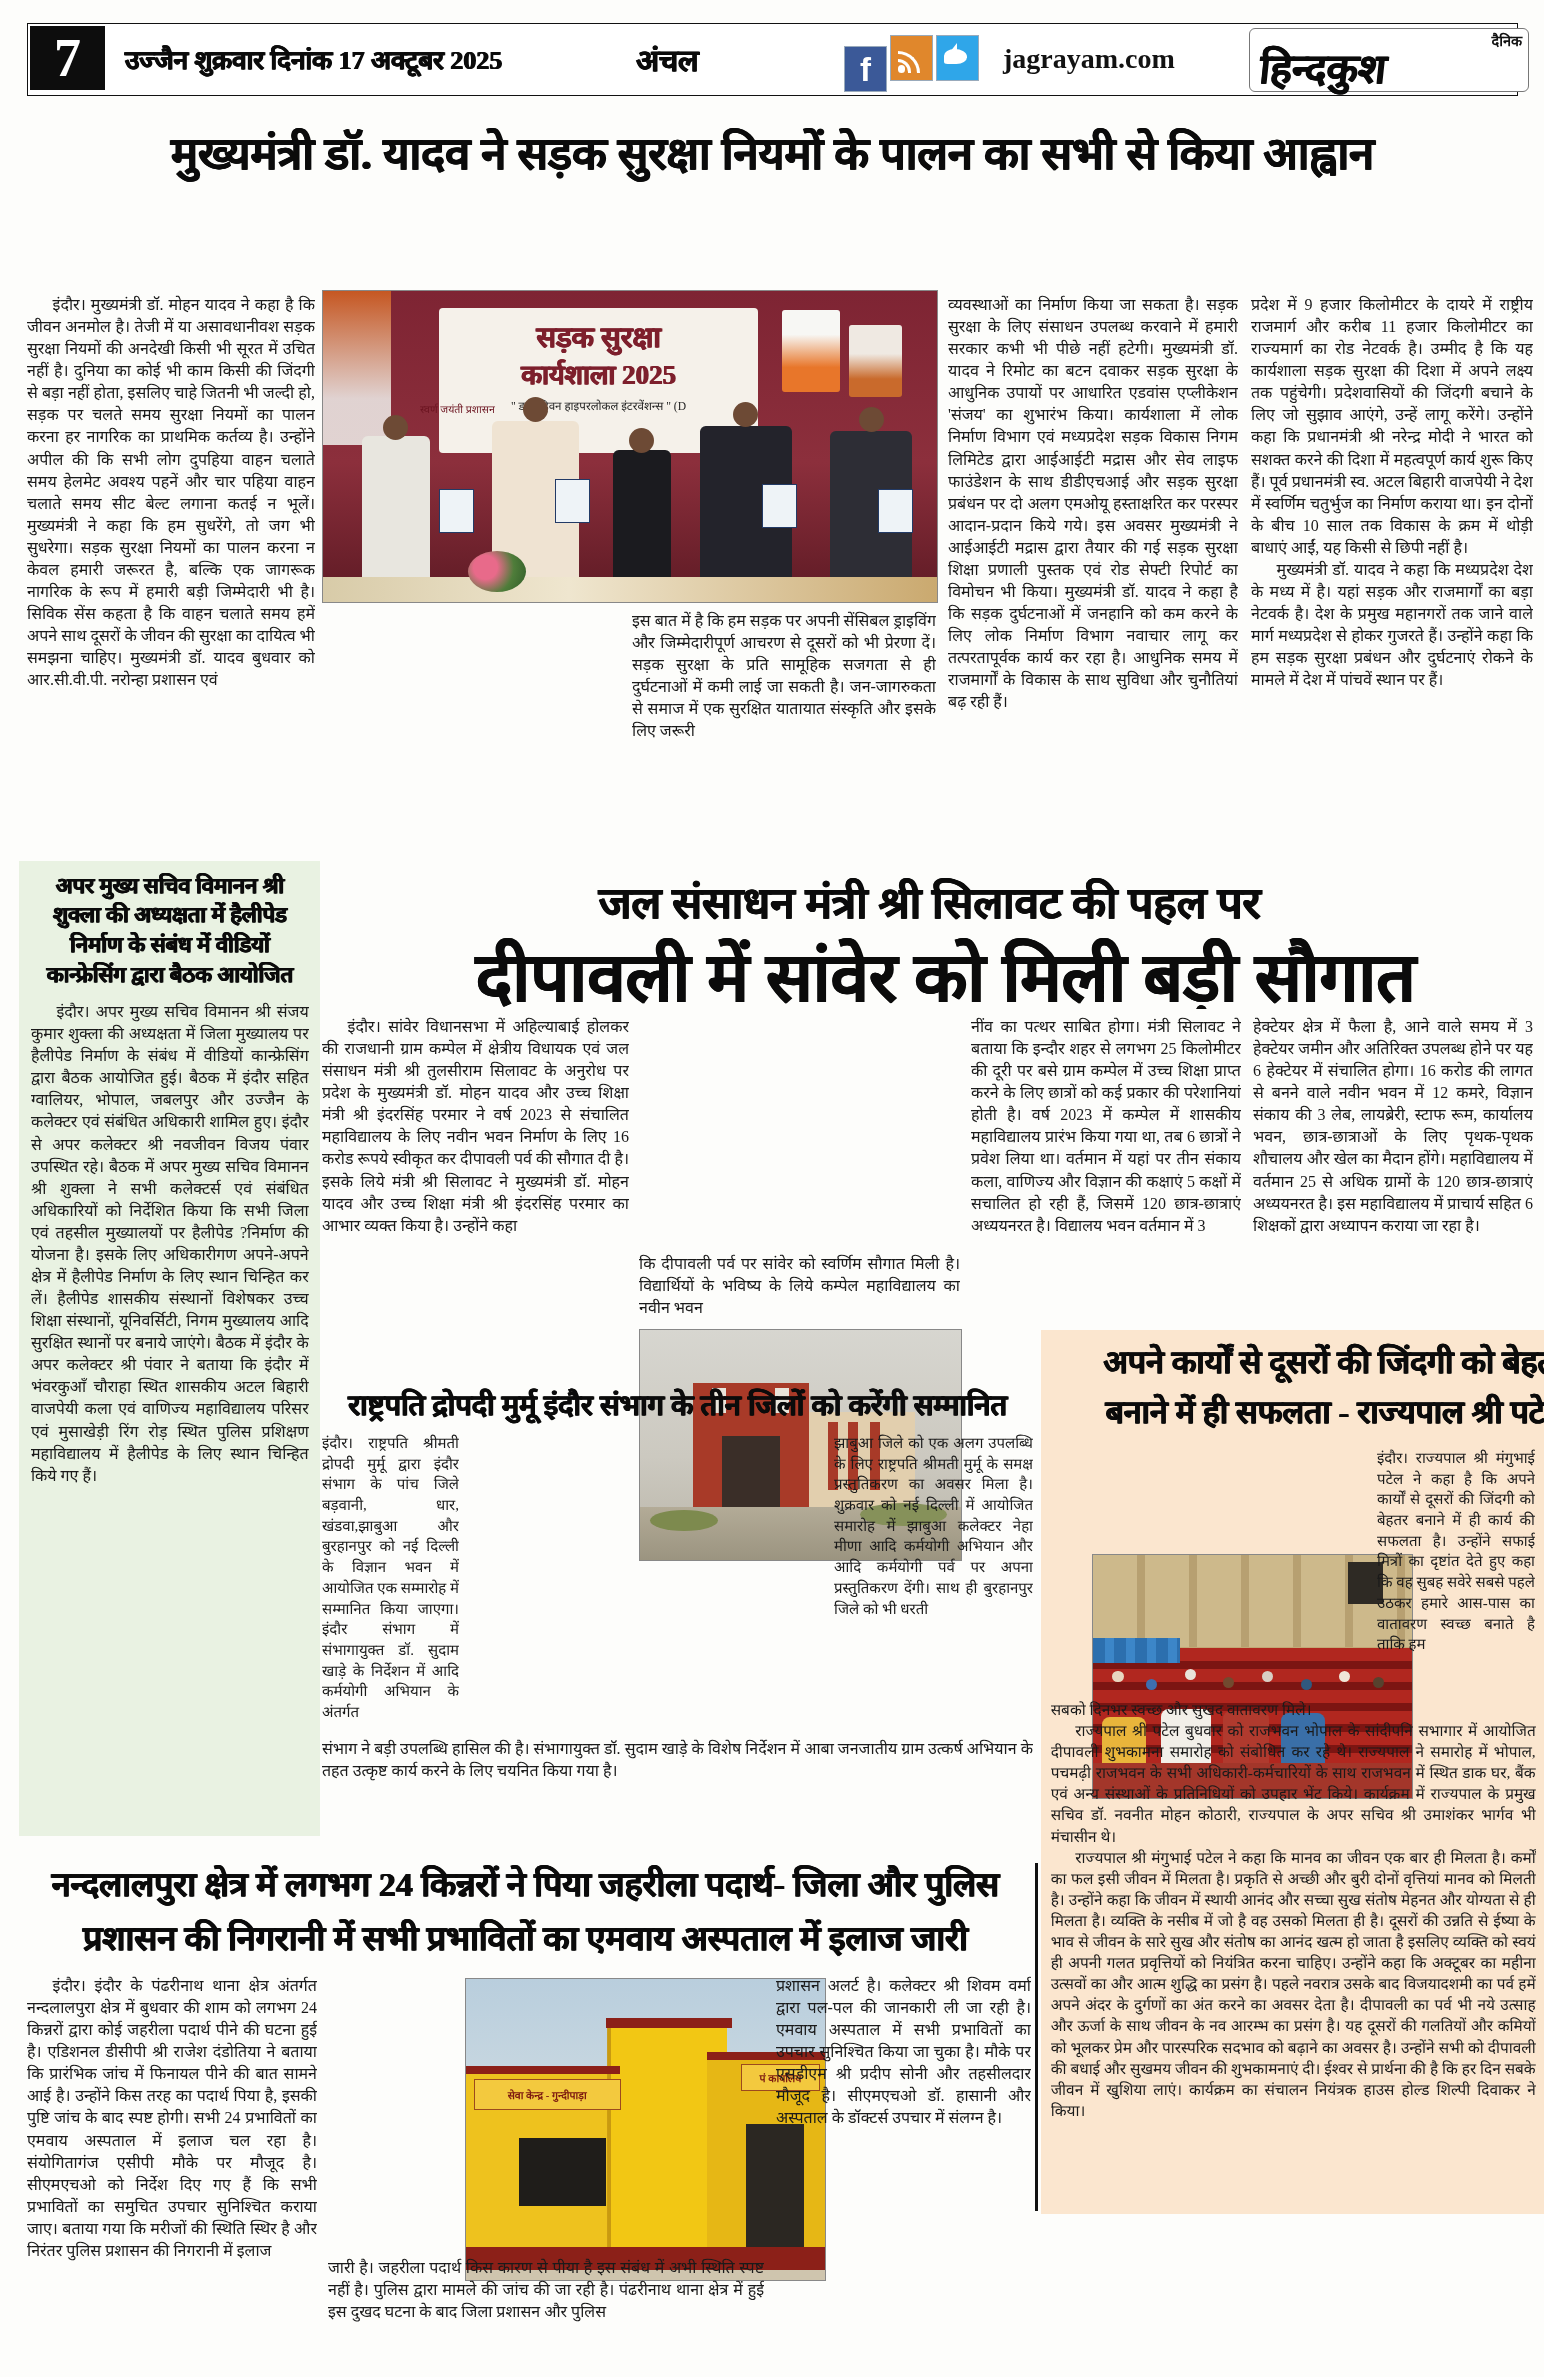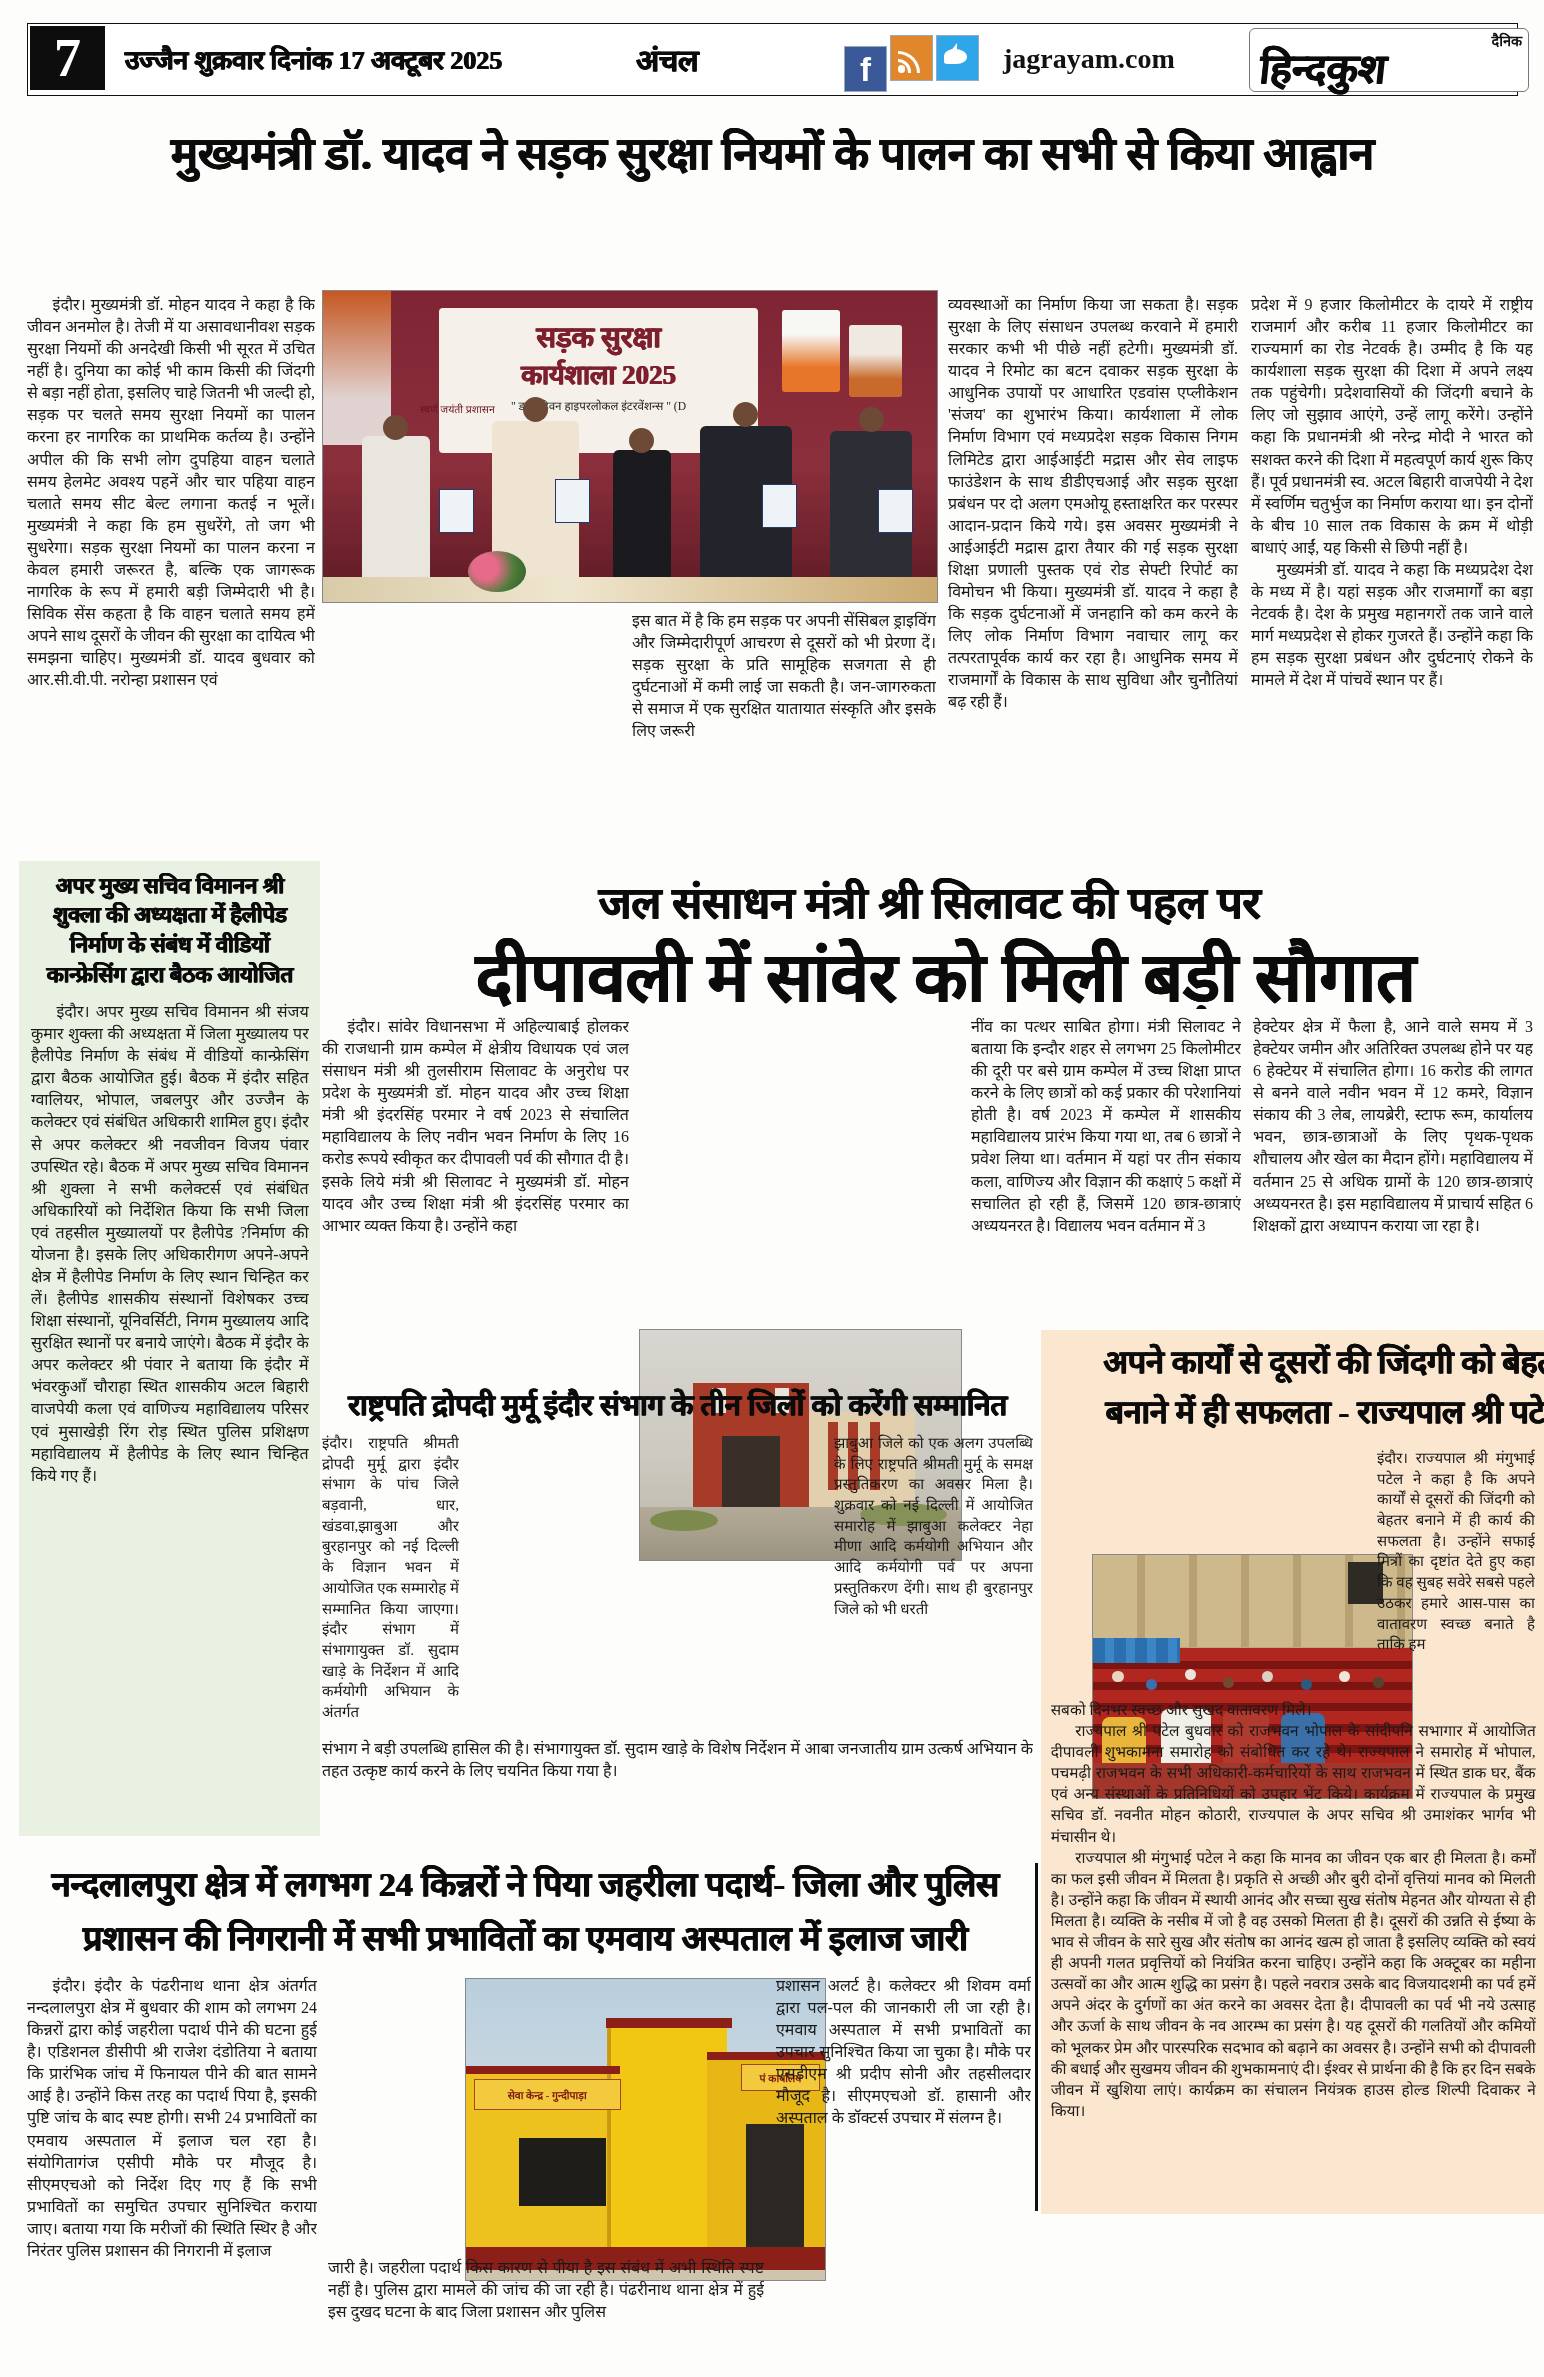--- a/index.html
+++ b/index.html
@@ -122,20 +122,23 @@
     <div class="abs" style="left:135px;top:58px;width:13.5px;height:25px;background:#e8e4da;"></div>
     <div class="abs" style="left:82px;top:106px;width:58px;height:72px;background:#3a2e28;"></div>
     <div class="abs" style="left:169px;top:82px;width:106px;height:97px;background:#e2cfae;"></div>
     <div class="abs" style="left:188px;top:92px;width:9.7px;height:68px;background:#a83a28;"></div>
     <div class="abs" style="left:208px;top:92px;width:9.7px;height:68px;background:#a83a28;"></div>
     <div class="abs" style="left:230px;top:92px;width:9.7px;height:68px;background:#a83a28;"></div>
     <div class="abs" style="left:0;bottom:0;width:100%;height:53px;background:linear-gradient(180deg,#b3ab97,#9b9480);"></div>
     <div class="abs" style="left:9.7px;bottom:29px;width:68px;height:21px;background:#7d8a4e;border-radius:50%;"></div>
     <div class="abs" style="right:14.5px;bottom:34px;width:87px;height:23px;background:#86915a;border-radius:50%;"></div>
   </div>
+  <div class="abs body-text" style="left:639px;top:1253px;width:321px;height:122px;">
+      <p style="text-indent:0;">कि दीपावली पर्व पर सांवेर को स्वर्णिम सौगात मिली है। विद्यार्थियों के भविष्य के लिये कम्पेल महाविद्यालय का नवीन भवन</p>
+    </div>
 
   <div class="abs body-text" style="left:971px;top:1016px;width:270px;height:359px;">
       <p style="text-indent:0;">नींव का पत्थर साबित होगा। मंत्री सिलावट ने बताया कि इन्दौर शहर से लगभग 25 किलोमीटर की दूरी पर बसे ग्राम कम्पेल में उच्च शिक्षा प्राप्त करने के लिए छात्रों को कई प्रकार की परेशानियां होती है। वर्ष 2023 में कम्पेल में शासकीय महाविद्यालय प्रारंभ किया गया था, तब 6 छात्रों ने प्रवेश लिया था। वर्तमान में यहां पर तीन संकाय कला, वाणिज्य और विज्ञान की कक्षाएं 5 कक्षों में सचालित हो रही हैं, जिसमें 120 छात्र-छात्राएं अध्ययनरत है। विद्यालय भवन वर्तमान में 3</p>
     </div>
   <div class="abs body-text" style="left:1253px;top:1016px;width:280px;height:359px;">
       <p style="text-indent:0;">हेक्टेयर क्षेत्र में फैला है, आने वाले समय में 3 हेक्टेयर जमीन और अतिरिक्त उपलब्ध होने पर यह 6 हेक्टेयर में संचालित होगा। 16 करोड की लागत से बनने वाले नवीन भवन में 12 कमरे, विज्ञान संकाय की 3 लेब, लायब्रेरी, स्टाफ रूम, कार्यालय भवन, छात्र-छात्राओं के लिए पृथक-पृथक शौचालय और खेल का मैदान होंगे। महाविद्यालय में वर्तमान 25 से अधिक ग्रामों के 120 छात्र-छात्राएं अध्ययनरत है। इस महाविद्यालय में प्राचार्य सहित 6 शिक्षकों द्वारा अध्यापन कराया जा रहा है।</p>
     </div>
 
   <div class="abs fit disp" style="left:322px;top:1381px;width:711px;height:44px;font-size:29px;">राष्ट्रपति द्रोपदी मुर्मू इंदौर संभाग के तीन जिलों को करेंगी सम्मानित</div>
   <div class="abs body-text" style="left:322px;top:1433px;width:137px;height:301px;font-size:15px;">

